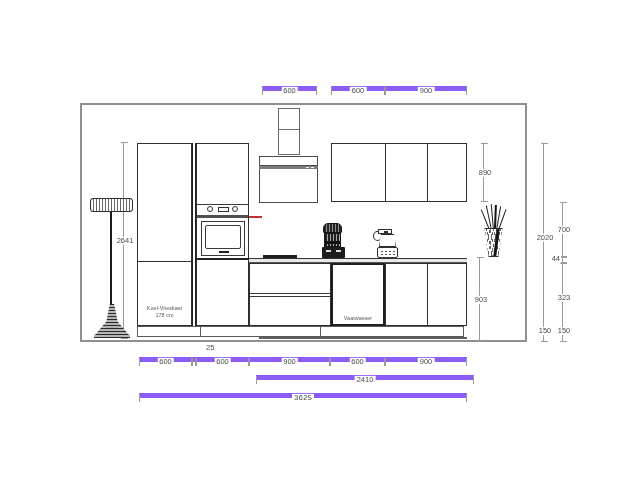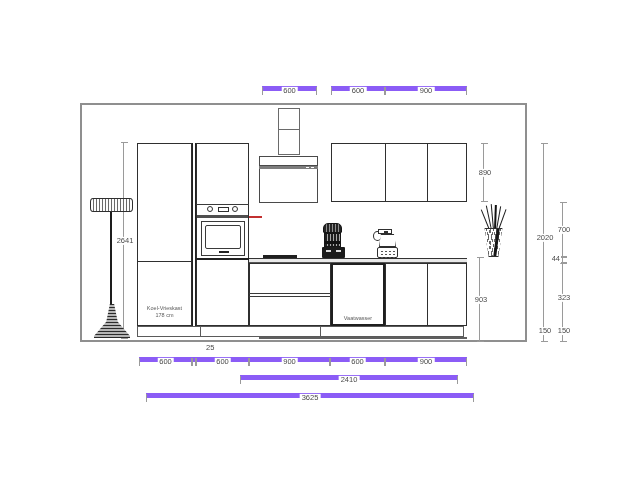--- a/index.html
+++ b/index.html
@@ -192,21 +192,21 @@
   <div class="hdim" style="left:249px;top:357px;width:81px;">
     <span class="lab">900</span>
   </div>
   <div class="hdim" style="left:330px;top:357px;width:55px;">
     <span class="lab">600</span>
   </div>
   <div class="hdim" style="left:385px;top:357px;width:82px;">
     <span class="lab">900</span>
   </div>
 
-  <div class="hdim" style="left:240px;top:375px;width:218px;">
+  <div class="hdim" style="left:256px;top:375px;width:218px;">
     <span class="lab">2410</span>
   </div>
 
-  <div class="hdim" style="left:146px;top:393px;width:328px;">
+  <div class="hdim" style="left:139px;top:393px;width:328px;font-family:Liberation Mono, monospace;">
     <span class="lab">3625</span>
   </div>
 
 </div>
 
 </body></html>

